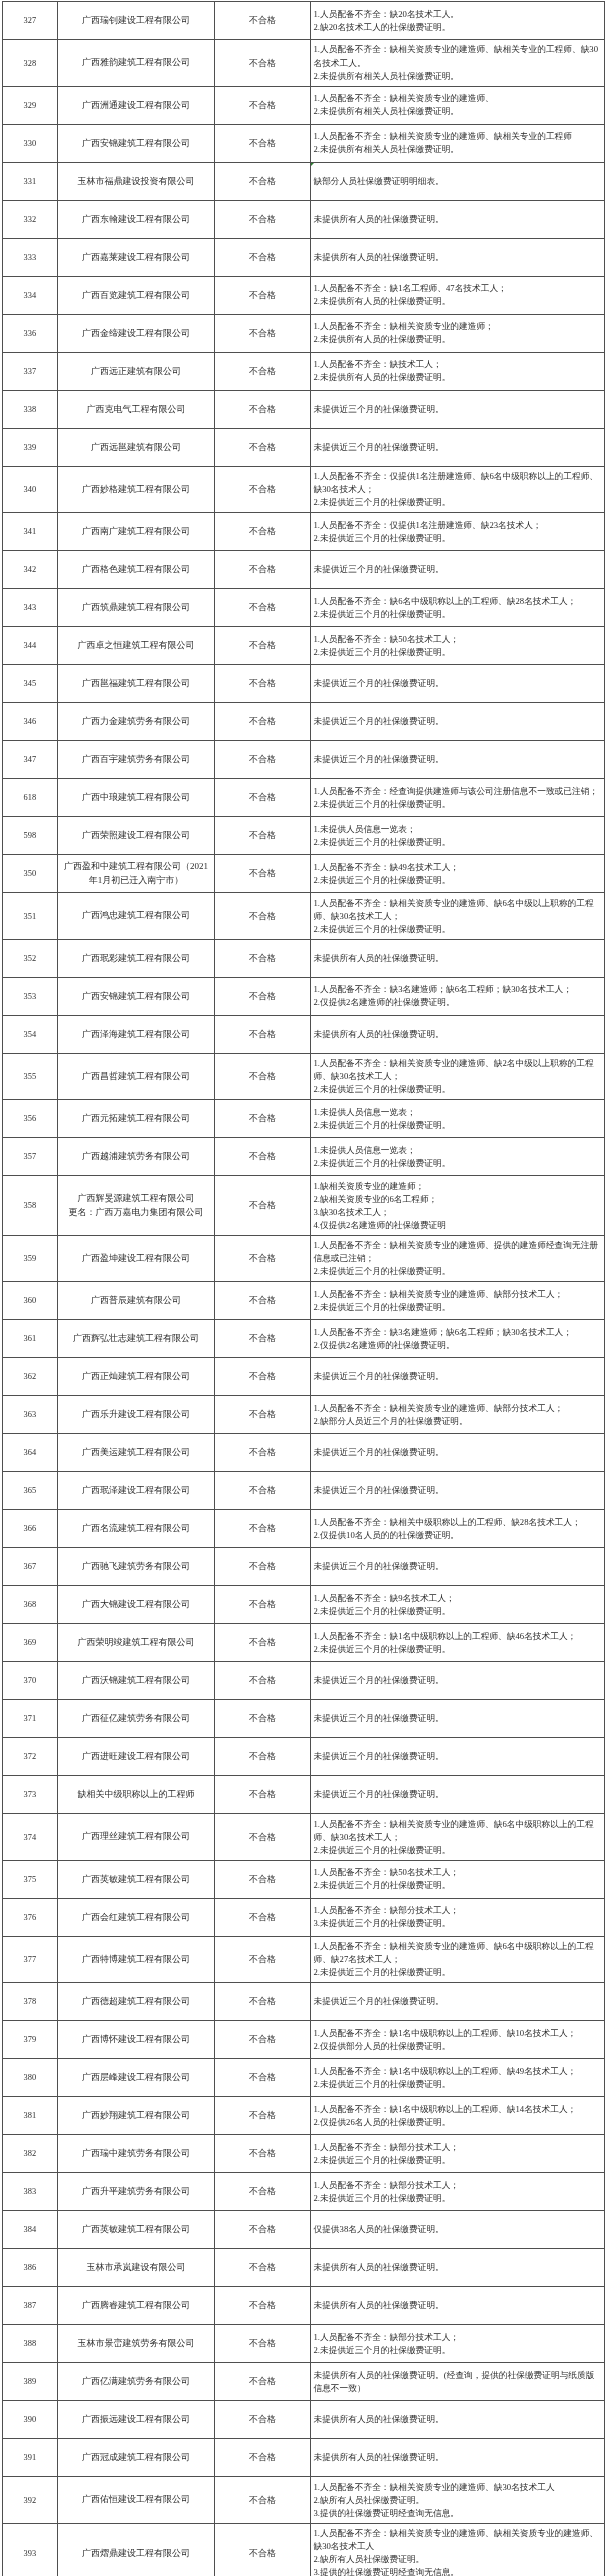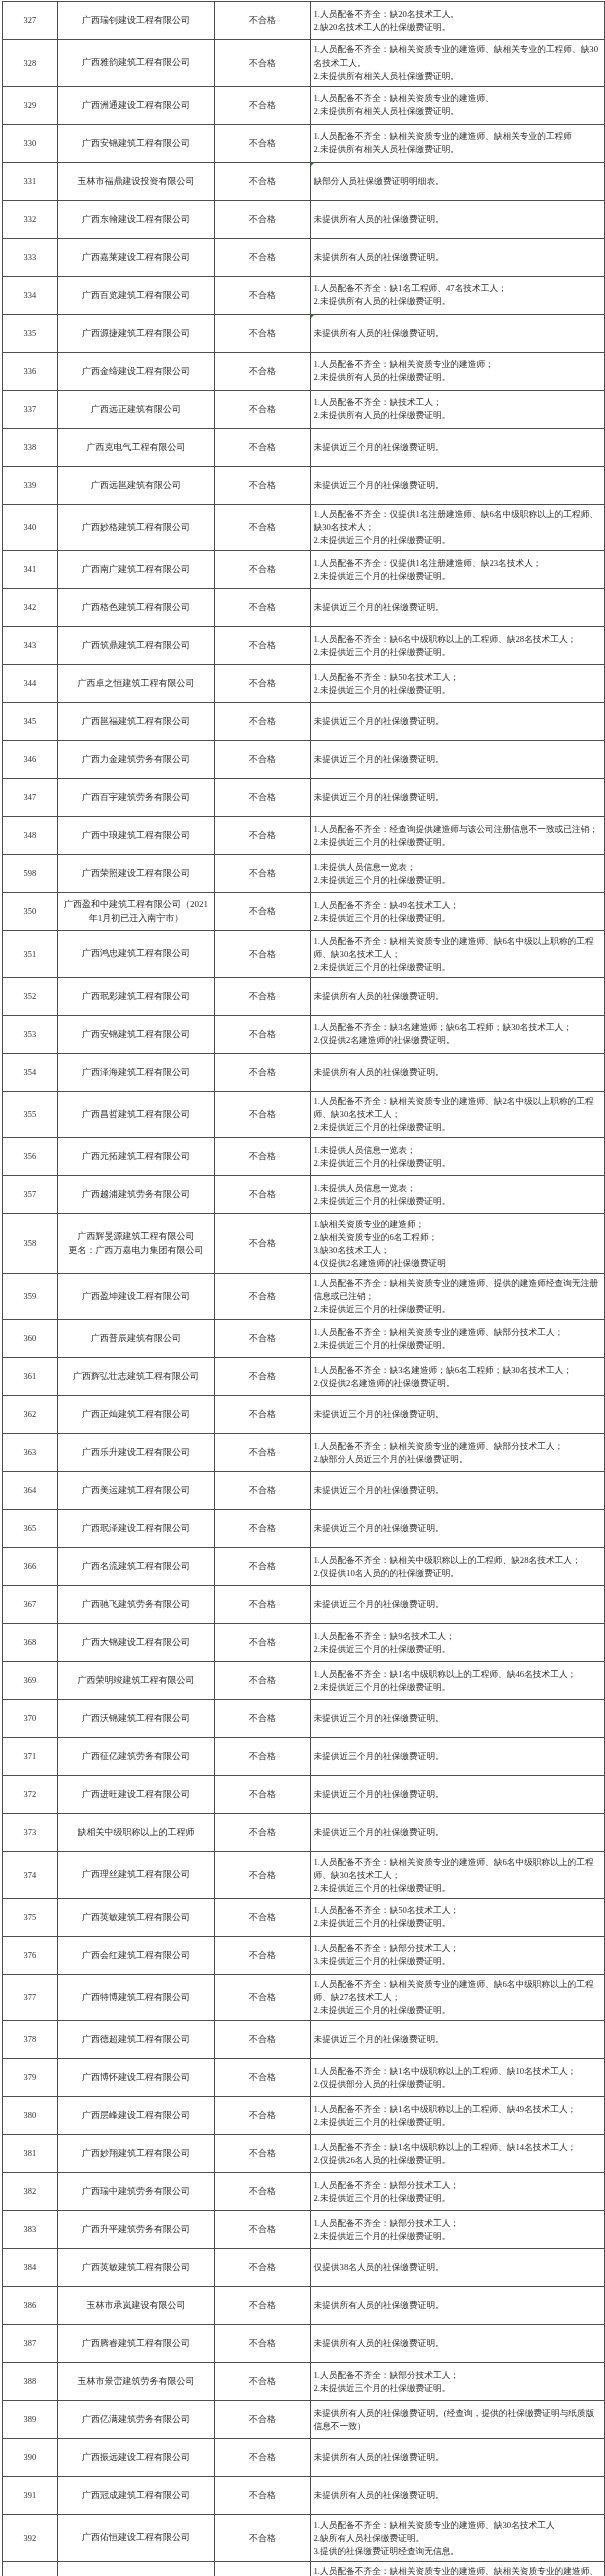--- a/index.html
+++ b/index.html
@@ -131,26 +131,20 @@
           <td class="c-remark">未提供所有人员的社保缴费证明。</td>
         </tr>
         <tr>
           <td class="c-num">334</td>
           <td class="c-name">广西百览建筑工程有限公司</td>
           <td class="c-status">不合格</td>
           <td class="c-remark">1.人员配备不齐全：缺1名工程师、47名技术工人；
 2.未提供所有人员的社保缴费证明。</td>
         </tr>
         <tr>
-          <td class="c-num">335</td>
-          <td class="c-name">广西源捷建筑工程有限公司</td>
-          <td class="c-status">不合格</td>
-          <td class="c-remark"><span class="corner-mark"></span>未提供所有人员的社保缴费证明。</td>
-        </tr>
-        <tr>
           <td class="c-num">336</td>
           <td class="c-name">广西金缔建设工程有限公司</td>
           <td class="c-status">不合格</td>
           <td class="c-remark">1.人员配备不齐全：缺相关资质专业的建造师；
 2.未提供所有人员的社保缴费证明。</td>
         </tr>
         <tr>
           <td class="c-num">337</td>
           <td class="c-name">广西远正建筑有限公司</td>
           <td class="c-status">不合格</td>
@@ -215,21 +209,21 @@
           <td class="c-status">不合格</td>
           <td class="c-remark">未提供近三个月的社保缴费证明。</td>
         </tr>
         <tr>
           <td class="c-num">347</td>
           <td class="c-name">广西百宇建筑劳务有限公司</td>
           <td class="c-status">不合格</td>
           <td class="c-remark">未提供近三个月的社保缴费证明。</td>
         </tr>
         <tr>
-          <td class="c-num">348</td>
+          <td class="c-num">618</td>
           <td class="c-name">广西中琅建筑工程有限公司</td>
           <td class="c-status">不合格</td>
           <td class="c-remark">1.人员配备不齐全：经查询提供建造师与该公司注册信息不一致或已注销；
 2.未提供近三个月的社保缴费证明。</td>
         </tr>
         <tr>
           <td class="c-num">598</td>
           <td class="c-name">广西荣照建设工程有限公司</td>
           <td class="c-status">不合格</td>
           <td class="c-remark">1.未提供人员信息一览表；

